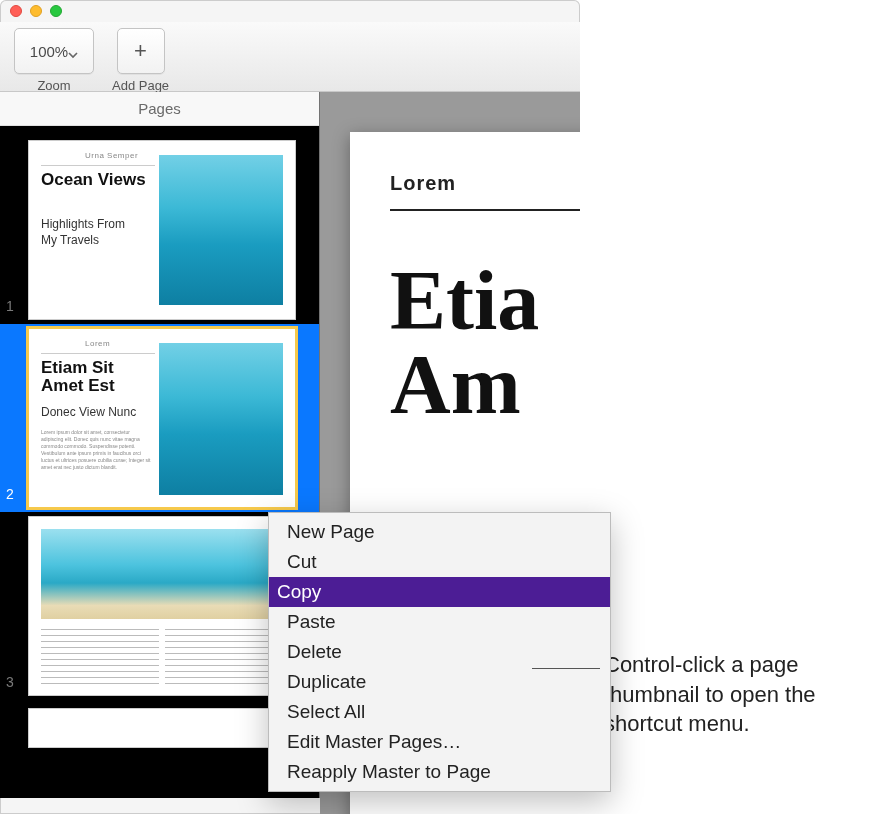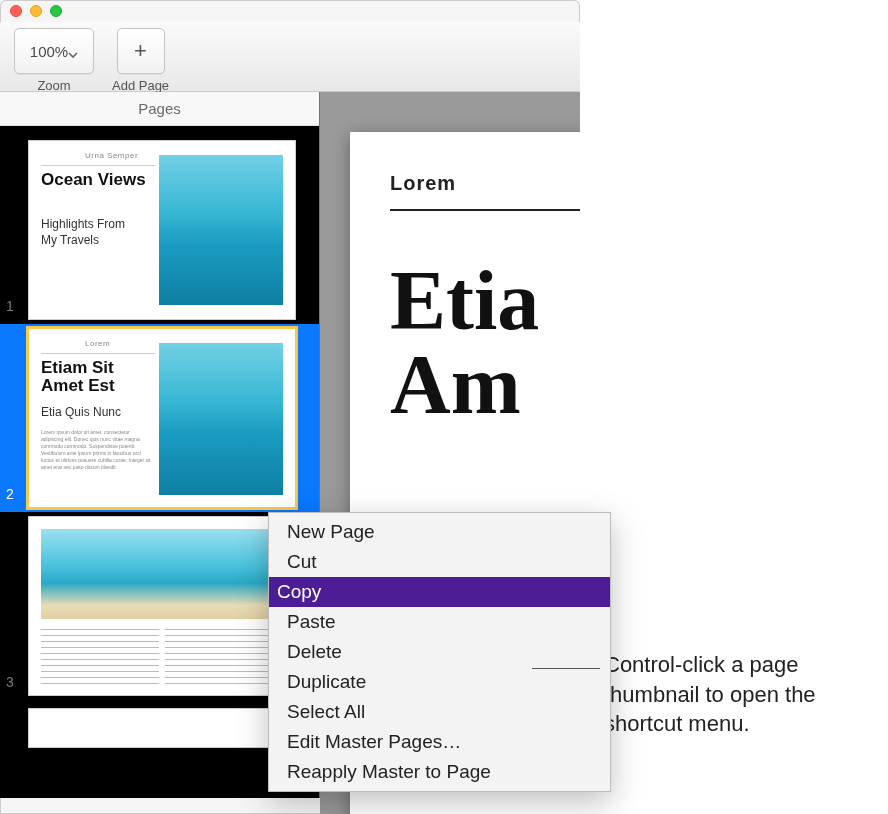--- a/index.html
+++ b/index.html
@@ -319,21 +319,21 @@
           <div class="photo short"></div>
         </div>
       </div>
 
       <div class="thumb-row selected">
         <span class="page-num">2</span>
         <div class="thumb">
           <div class="kicker">Lorem</div>
           <div class="hline"></div>
           <div class="title">Etiam Sit Amet Est</div>
-          <div class="subtitle">Etia Quis Nunc</div>
+          <div class="subtitle">Donec View Nunc</div>
           <div class="bodycol">Lorem ipsum dolor sit amet, consectetur adipiscing elit. Donec quis nunc vitae magna commodo commodo. Suspendisse potenti. Vestibulum ante ipsum primis in faucibus orci luctus et ultrices posuere cubilia curae; Integer sit amet erat nec justo dictum blandit.</div>
           <div class="photo"></div>
         </div>
       </div>
 
       <div class="thumb-row">
         <span class="page-num">3</span>
         <div class="thumb">
           <div class="photo wide"></div>
           <div class="twocol-l"></div>

